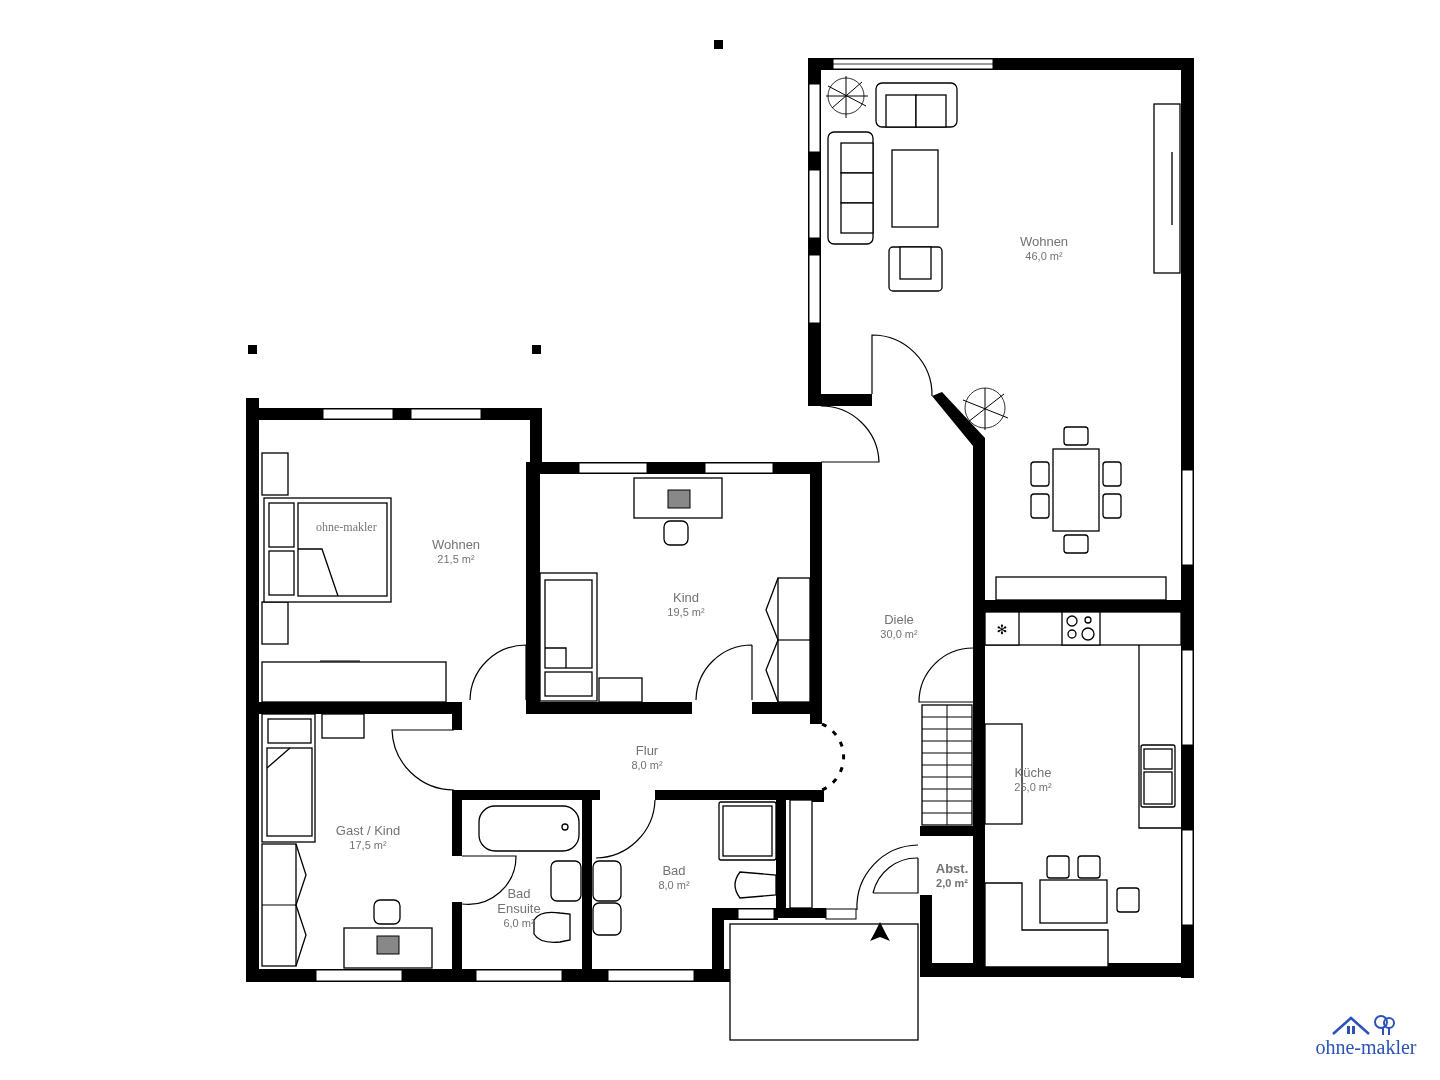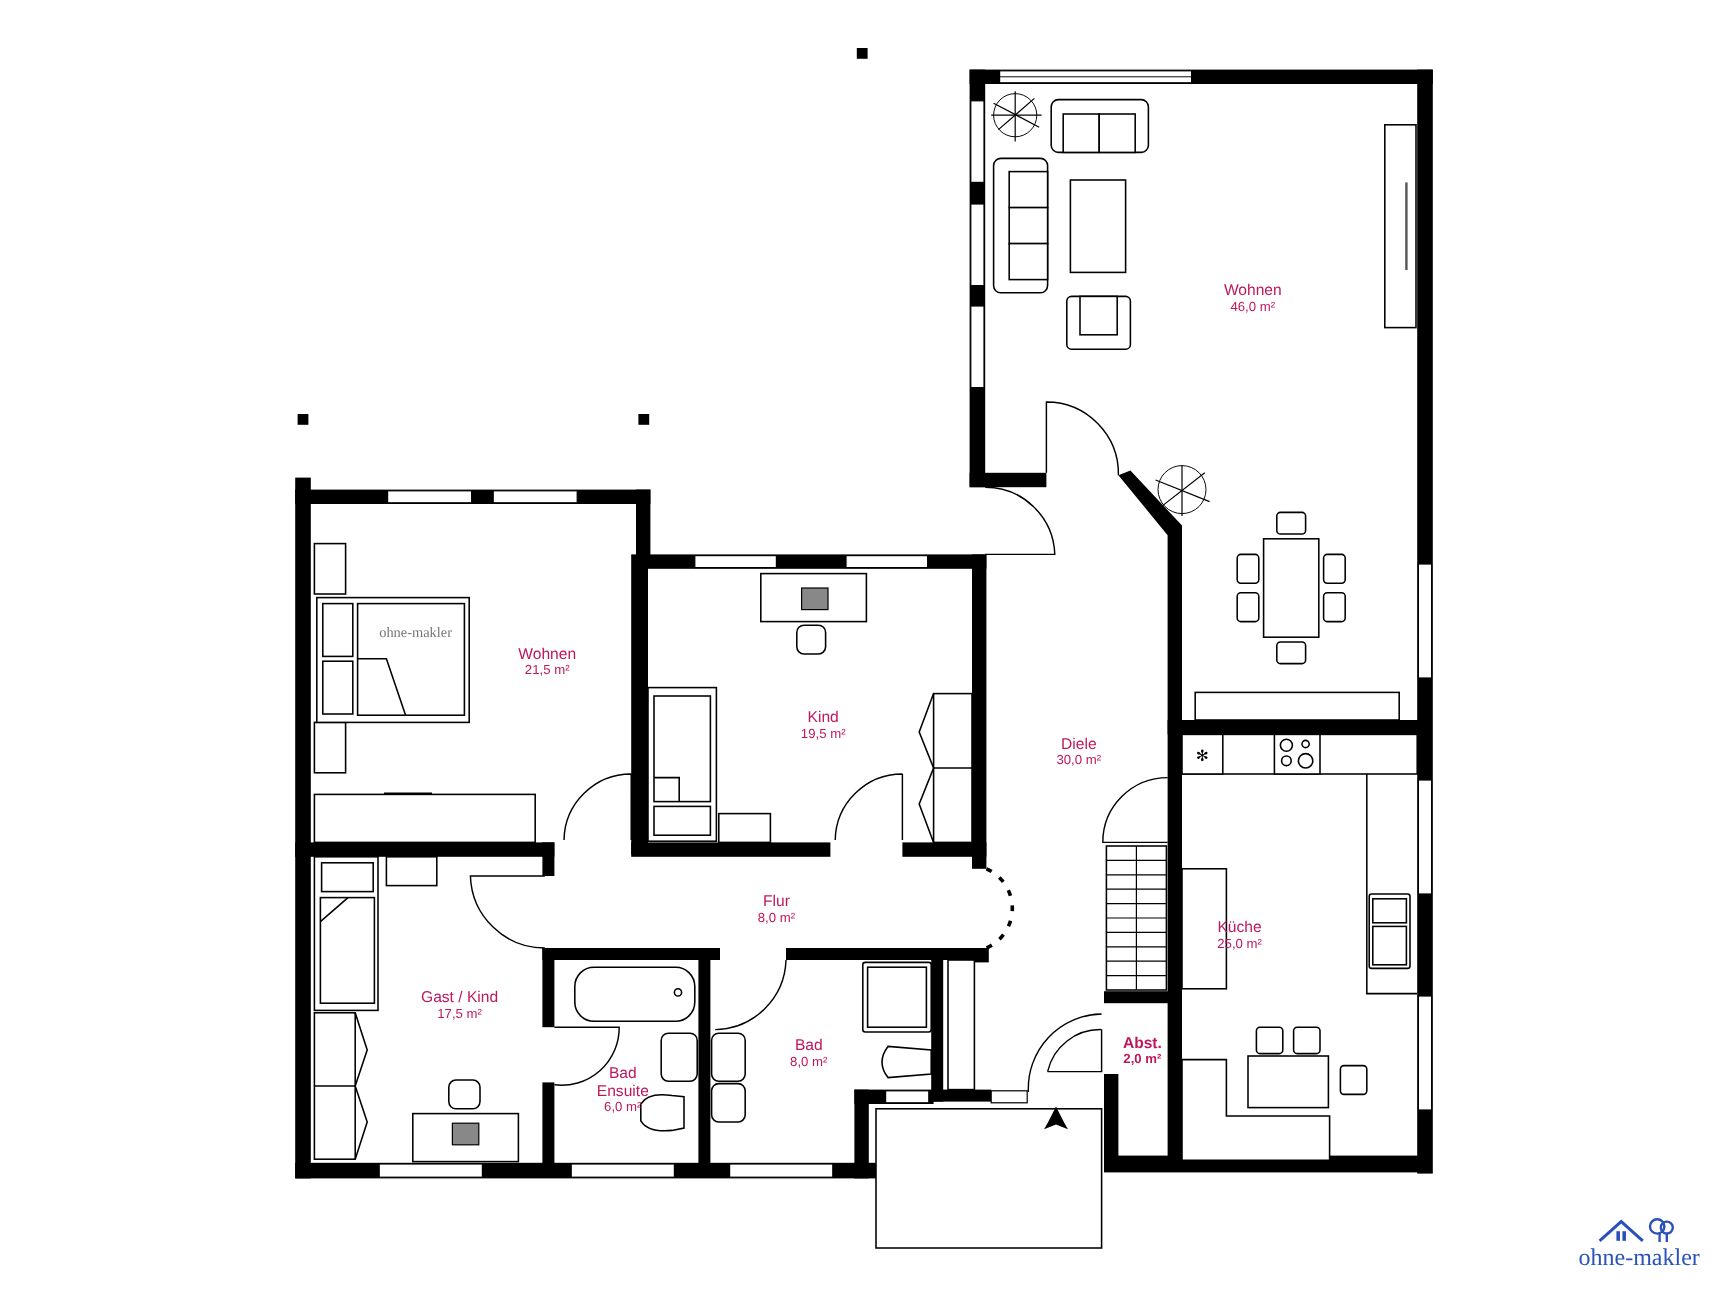--- a/index.html
+++ b/index.html
@@ -3,21 +3,21 @@
 <meta charset="utf-8">
 <style>
   html, body { margin:0; padding:0; background:#ffffff; }
   body { width:1440px; height:1080px; position:relative; overflow:hidden; font-family:"Liberation Sans", sans-serif; }
   svg.plan { position:absolute; left:0; top:0; width:1440px; height:1080px; }
   .wall { fill:#000; }
   .win { fill:#fff; stroke:#000; stroke-width:1; }
   .furn { fill:#fff; stroke:#000; stroke-width:1.3; }
   .line { fill:none; stroke:#000; stroke-width:1.3; }
   .door { fill:none; stroke:#000; stroke-width:1.2; }
-  .lbl { position:absolute; text-align:center; color:#be185d; line-height:1.15; transform:translateX(-50%); white-space:nowrap; }
+  .lbl { position:absolute; text-align:center; color:#737373; line-height:1.15; transform:translateX(-50%); white-space:nowrap; }
   .lbl .name { font-size:13px; display:block; }
   .lbl .area { font-size:11px; display:block; }
   .logo { position:absolute; left:1306px; top:1014px; width:120px; text-align:center; color:#2a52b8; }
   .logo .text { font-family:"Liberation Serif", serif; font-size:20px; display:block; margin-top:-4px; }
   .bed-logo { position:absolute; left:316px; top:520px; color:#777; font-family:"Liberation Serif", serif; font-size:12px; }
 </style>
 </head>
 <body>
 
 <svg class="plan" viewBox="0 0 1440 1080" xmlns="http://www.w3.org/2000/svg">
@@ -237,21 +237,21 @@
   <span class="area">30,0 m²</span>
 </div>
 <div class="lbl" style="left:647px;top:744px;">
   <span class="name">Flur</span>
   <span class="area">8,0 m²</span>
 </div>
 <div class="lbl" style="left:1033px;top:766px;">
   <span class="name">Küche</span>
   <span class="area">25,0 m²</span>
 </div>
-<div class="lbl" style="left:383px;top:824px;">
+<div class="lbl" style="left:368px;top:824px;">
   <span class="name">Gast / Kind</span>
   <span class="area">17,5 m²</span>
 </div>
 <div class="lbl" style="left:519px;top:887px;">
   <span class="name">Bad</span>
   <span class="name">Ensuite</span>
   <span class="area">6,0 m²</span>
 </div>
 <div class="lbl" style="left:674px;top:864px;">
   <span class="name">Bad</span>

